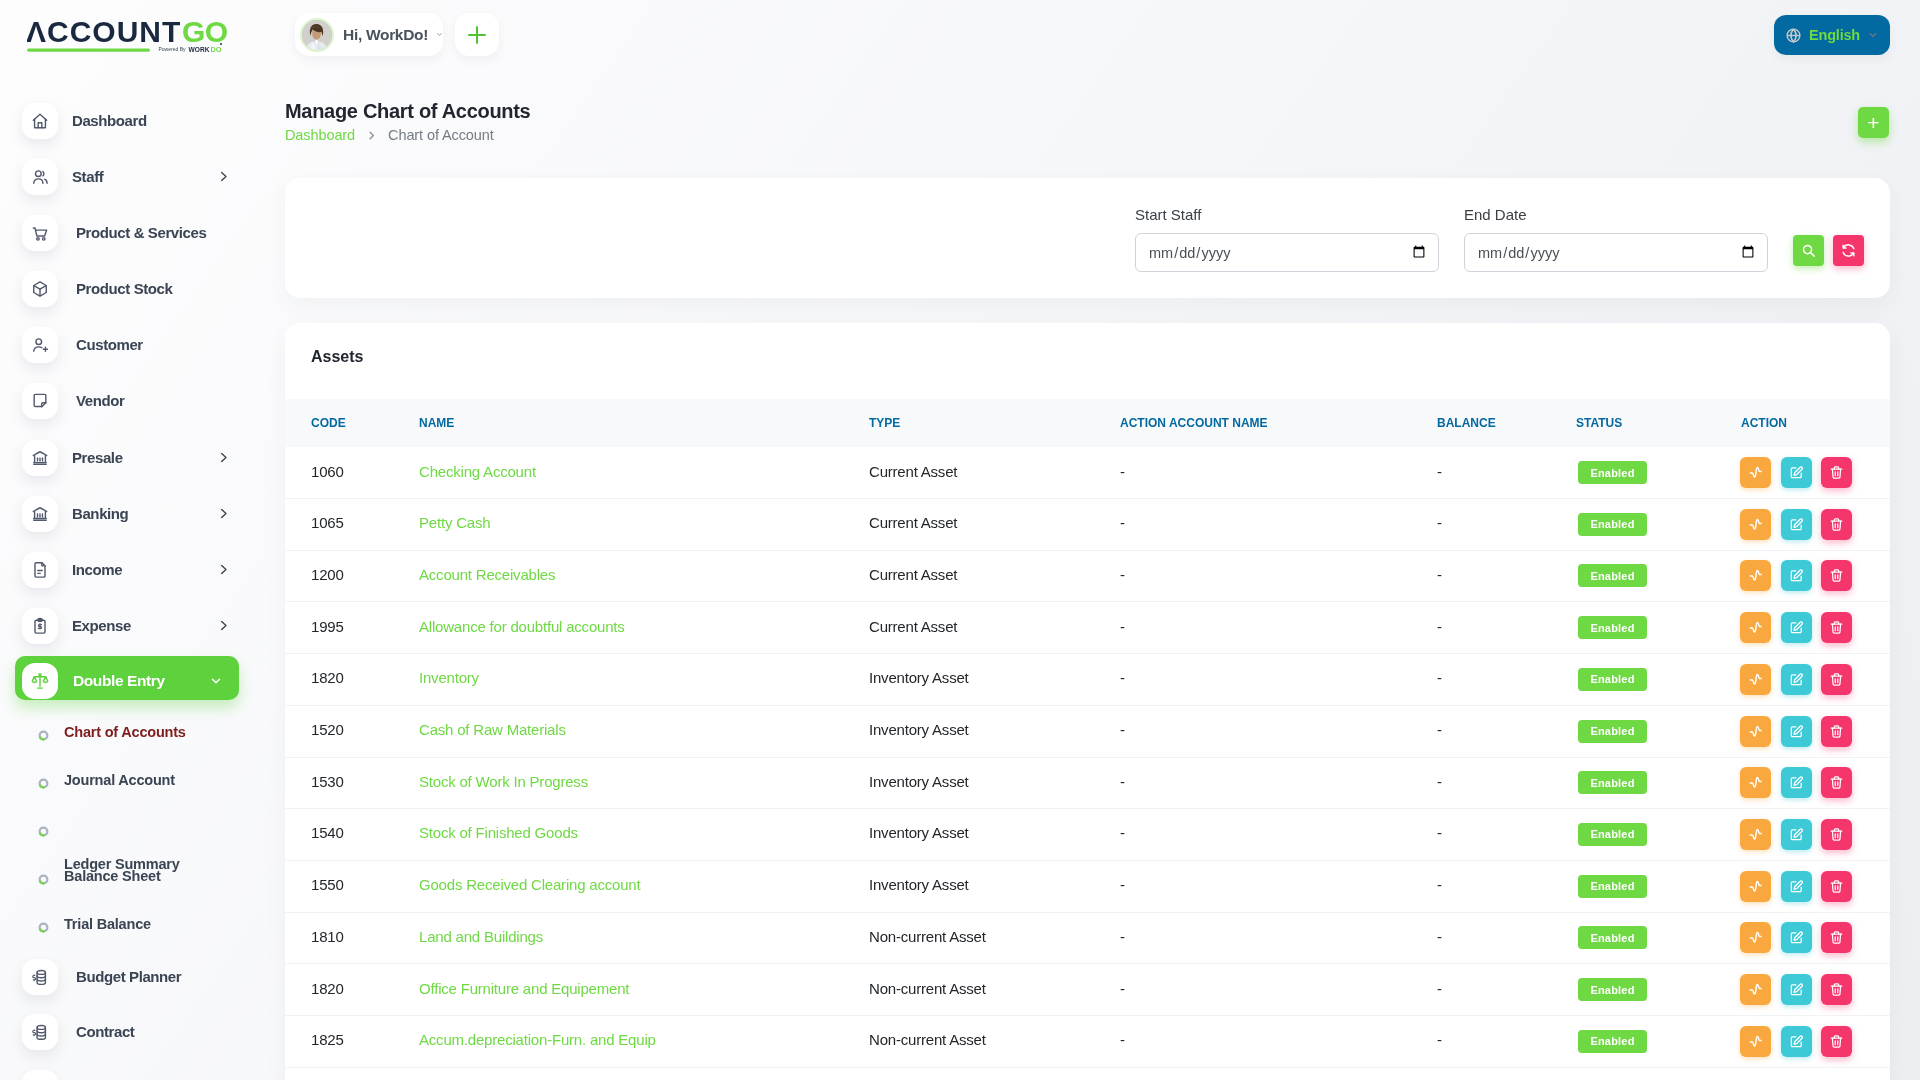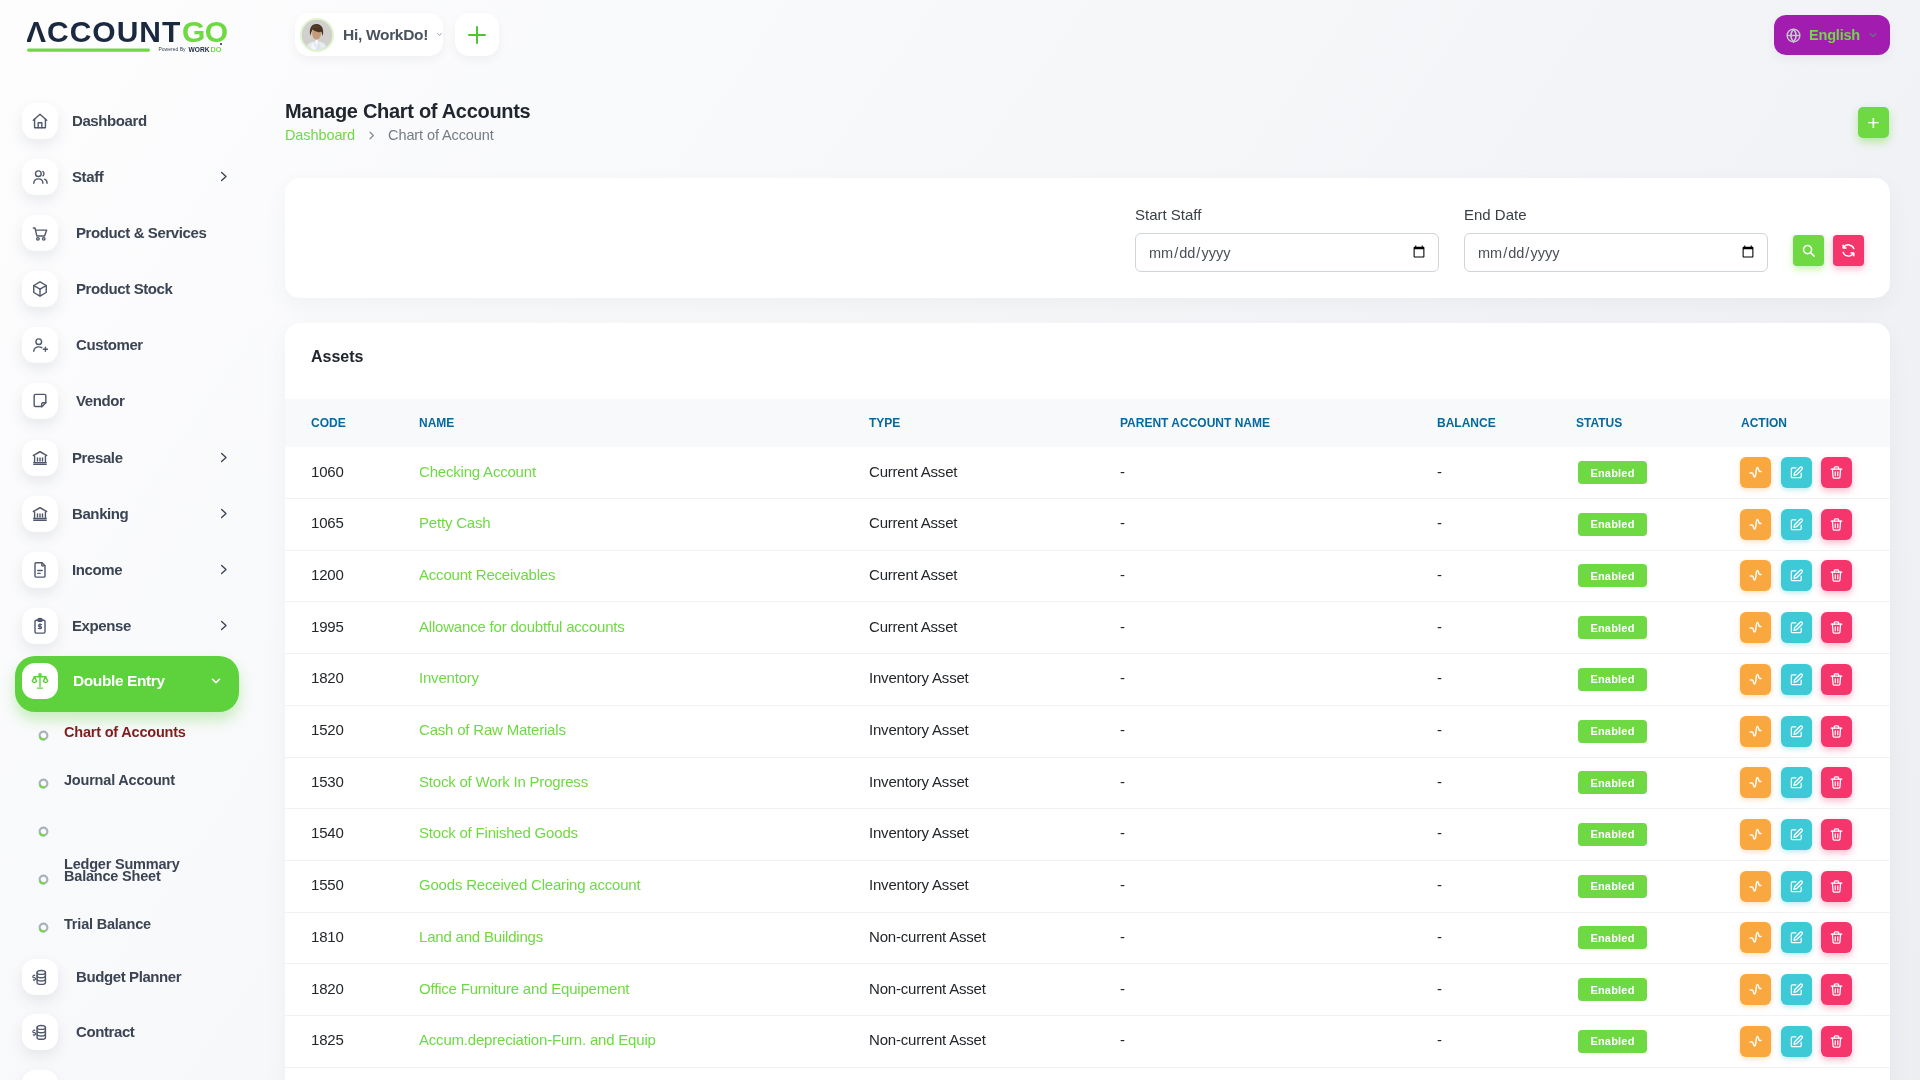--- a/index.html
+++ b/index.html
@@ -36,21 +36,21 @@
 }
 .avatar { width:34px; height:34px; border-radius:50%; overflow:hidden; border:2px solid #ddf5cd; background:#c9c9c5; flex:0 0 auto; }
 .userpill .uname { font-size:15.5px; font-weight:700; color:#4a525e; margin-left:9px; letter-spacing:-.3px; white-space:nowrap; }
 .plusbtn {
   position:absolute; left:455px; top:13px; width:44px; height:43px;
   background:#fff; border-radius:14px; box-shadow:0 4px 10px rgba(62,73,84,.06);
   display:flex; align-items:center; justify-content:center;
 }
 .langbtn {
   position:absolute; left:1774px; top:15px; width:116px; height:40px;
-  background:#a21caf; border-radius:12px; box-shadow:0 4px 10px rgba(62,73,84,.06);
+  background:#0369a1; border-radius:12px; box-shadow:0 4px 10px rgba(62,73,84,.06);
   display:flex; align-items:center; justify-content:center; gap:7px;
 }
 .langbtn .lt { color:#6fd944; font-size:14.5px; font-weight:700; letter-spacing:-.2px; }
 
 
 .pagetitle { position:absolute; left:285px; top:100px; font-size:20px; font-weight:700; color:#21262e; letter-spacing:-.3px;}
 .crumbs { position:absolute; left:285px; top:127px; font-size:14.5px; color:#757c84; display:flex; align-items:center; gap:11px; letter-spacing:-.1px;}
 .crumbs .green { color:#6fd944; }
 .addbtn {
   position:absolute; left:1858px; top:107px; width:31px; height:31px;
@@ -228,21 +228,21 @@
     <div class="side-label" style="left:76px; top:1023px">Contract</div>
     <div class="icon-box" style="top:1070px">
       <svg width="20" height="20" viewBox="0 0 24 24" fill="none" stroke-width="1.7" stroke-linecap="round" stroke-linejoin="round">
         <ellipse cx="13.5" cy="6.5" rx="5" ry="2.3"></ellipse>
         <path d="M8.5 6.5 v4 c0 1.3 2.2 2.3 5 2.3 s5-1 5-2.3 v-4"></path>
         <path d="M8.5 10.5 v4 c0 1.3 2.2 2.3 5 2.3 s5-1 5-2.3 v-4"></path>
         <path d="M8.5 14.5 v4 c0 1.3 2.2 2.3 5 2.3 s5-1 5-2.3 v-4"></path>
         <path d="M5.8 10.2 h-1.2 a1.3 1.3 0 0 0 0 2.6 h.8 a1.3 1.3 0 0 1 0 2.6 H4 M4.9 9.4 v.8 M4.9 15.4 v.9" stroke-width="1.4"></path>
       </svg>
     </div>
-    <div style="position:absolute; left:15px; top:656px; width:224px; height:56px; background:#5ed23c; border-radius:20px; box-shadow:0 8px 14px rgba(94,210,60,.32);">
+    <div style="position:absolute; left:15px; top:656px; width:224px; height:44px; background:#5ed23c; border-radius:10px; box-shadow:0 8px 14px rgba(94,210,60,.32);">
   <div style="position:absolute; left:7px; top:7px; width:36px; height:36px; background:#fff; border-radius:13px; display:flex; align-items:center; justify-content:center;">
         <svg width="20" height="20" viewBox="0 0 24 24" fill="none" stroke="#5ed23c" stroke-width="1.7" stroke-linecap="round" stroke-linejoin="round">
           <path d="M12 5.8 V18.5"></path>
           <path d="M9 20.5 h6"></path>
           <path d="M5.3 6.8 h13.4"></path>
           <path d="M5.3 6.8 l-2.6 5.4 a3 3 0 0 0 5.2 0 Z"></path>
           <path d="M18.7 6.8 l-2.6 5.4 a3 3 0 0 0 5.2 0 Z"></path>
           <circle cx="12" cy="4.6" r="1.3"></circle>
         </svg>
       </div>
@@ -344,21 +344,21 @@
       </svg>
   </div>
 </div>
 
 <div class="card tablecard">
   <div class="assets-title">Assets</div>
   <div class="thead">
     <div class="th c1">CODE</div>
     <div class="th c2">NAME</div>
     <div class="th c3">TYPE</div>
-    <div class="th c4">PARENT ACCOUNT NAME</div>
+    <div class="th c4">ACTION ACCOUNT NAME</div>
     <div class="th c5">BALANCE</div>
     <div class="th" style="left:1291px;">STATUS</div>
     <div class="th" style="left:1456px;">ACTION</div>
   </div>
   <div id="rows">
       <div class="trow" style="top:124px">
     <div class="td c1">1060</div>
     <div class="td c2 name">Checking Account</div>
     <div class="td c3">Current Asset</div>
     <div class="td c4">-</div>

